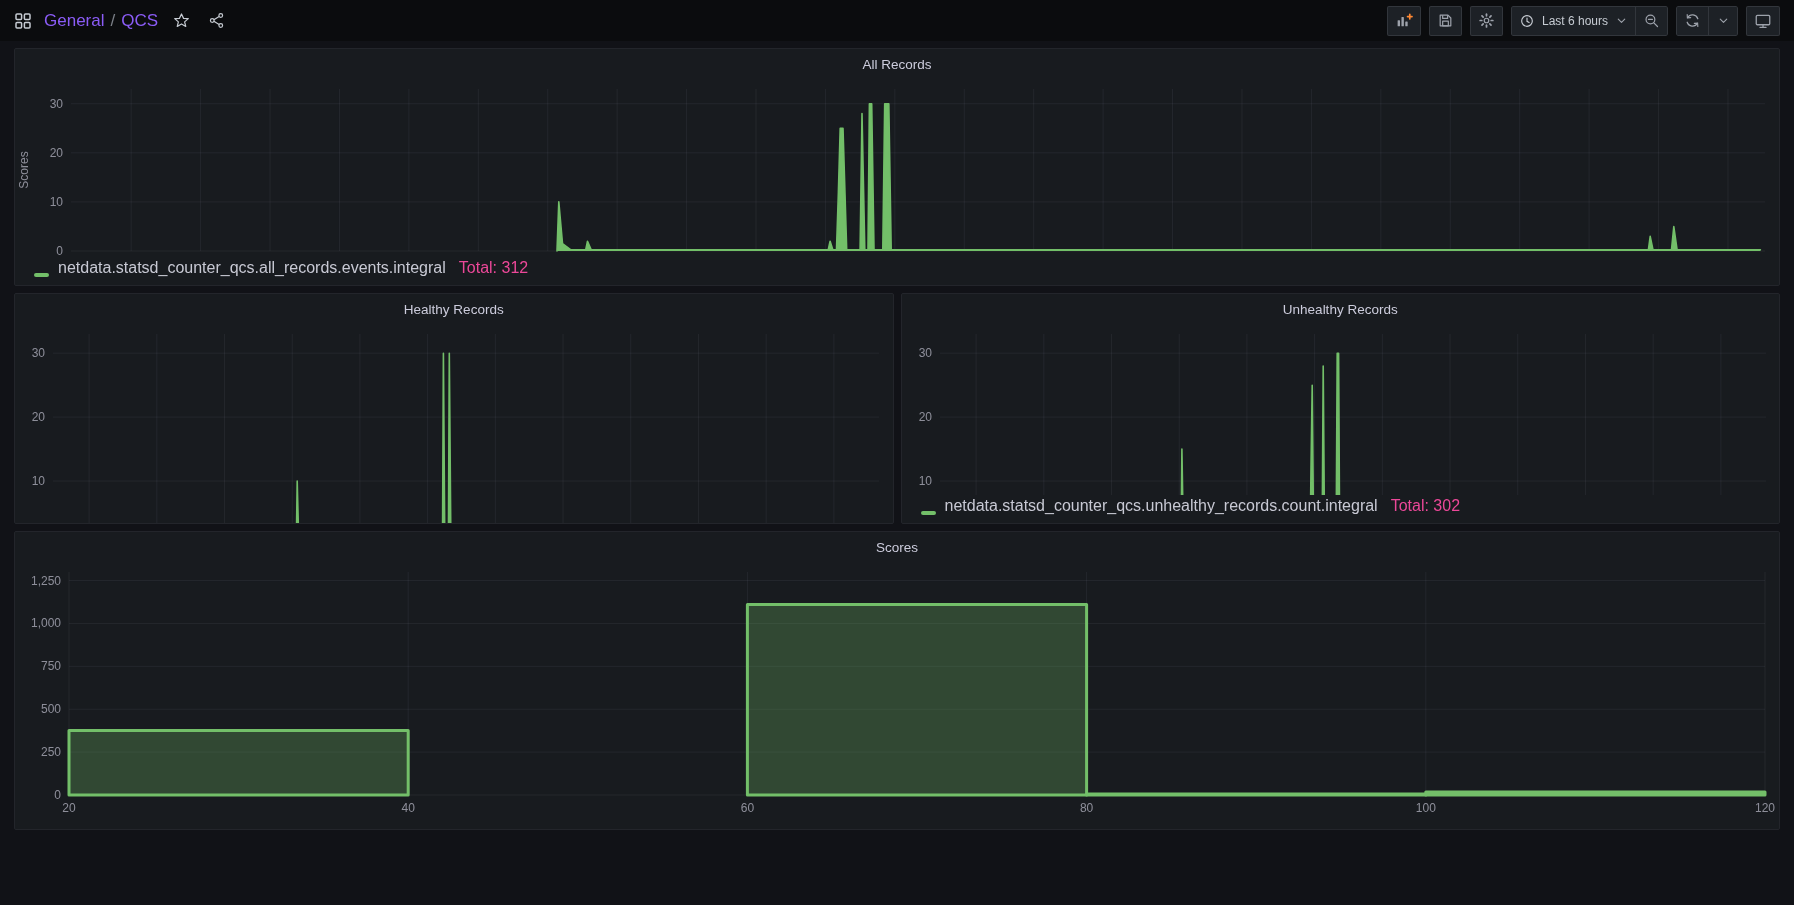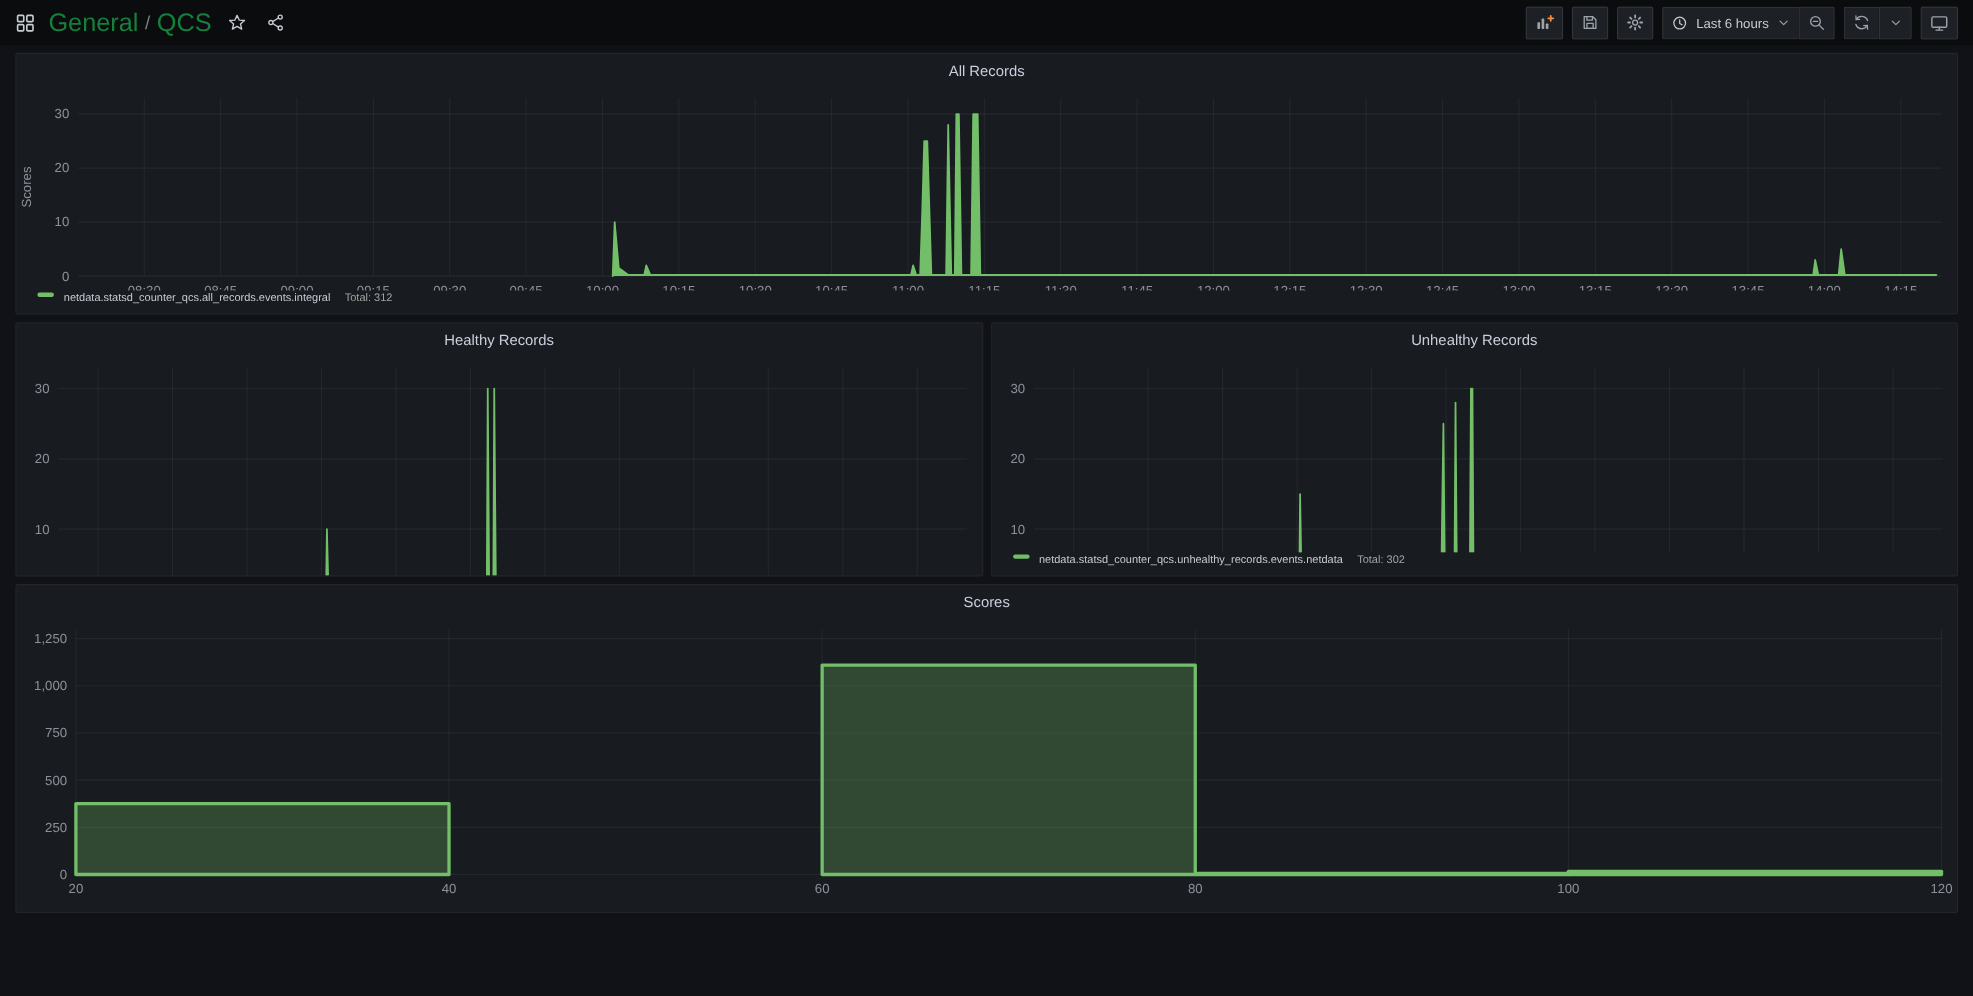--- a/index.html
+++ b/index.html
@@ -3,21 +3,21 @@
 <meta charset="utf-8">
 <style>
   *{box-sizing:border-box;margin:0;padding:0}
   html,body{width:1794px;height:905px}
   body{background:#111217;font-family:"Liberation Sans",sans-serif;color:#ccccdc;overflow:hidden}
 
   
   .header{height:41px;background:#0b0c0e;display:flex;align-items:center;justify-content:space-between;padding:0 14px}
   .crumbs{display:flex;align-items:center;gap:12px}
   .crumb-wrap{display:flex;align-items:center;gap:6px}
-  .crumb-text{font-size:23px;color:#15803d;cursor:pointer}
+  .crumb-text{font-size:17px;color:#8b5cf6;cursor:pointer}
   .crumb-sep{font-size:17px;color:#7b7f87}
   .flat-btn{background:none;border:none;display:flex;align-items:center;justify-content:center;cursor:pointer;padding:3px}
   .toolbar{display:flex;align-items:center;gap:8px}
   .tb-btn{height:30px;min-width:30px;background:#1d2126;border:1px solid rgba(204,204,220,0.12);border-radius:2px;
           display:flex;align-items:center;justify-content:center;gap:7px;color:#c7ccd3;font-size:12px;padding:0 7px;cursor:pointer}
   .btn-group{display:flex;border-radius:2px;overflow:hidden}
   .btn-group .tb-btn{border-radius:0;border-right-width:0}
   .btn-group .tb-btn:first-child{border-radius:2px 0 0 2px}
   .btn-group .tb-btn:last-child{border-radius:0 2px 2px 0;border-right-width:1px}
   .time-label{white-space:nowrap}
@@ -26,24 +26,24 @@
   .dash{height:864px;padding:7px 14px;display:flex;flex-direction:column;gap:7px}
   .row{display:flex;gap:7px}
   .panel{background:#181b1f;border:1px solid #23252b;border-radius:2px;display:flex;flex-direction:column;min-width:0}
   .p-row1{height:238px;width:100%}
   .p-row2{height:231px;flex:1}
   .p-row3{height:299px;width:100%}
   .panel-title{height:30px;display:flex;align-items:center;justify-content:center;font-size:13.5px;font-weight:500;color:#ccccdc;cursor:pointer}
   .chart{flex:1;position:relative;overflow:hidden}
   .chart svg{display:block}
   .chart text{font-family:"Liberation Sans",sans-serif}
-  .legend{display:flex;align-items:flex-start;padding:2px 10px 8px 19px;font-size:10px;color:#c8c9d4;flex-wrap:nowrap;white-space:nowrap}
+  .legend{display:flex;align-items:flex-end;padding:2px 10px 8px 19px;font-size:16px;color:#c8c9d4;flex-wrap:nowrap;white-space:nowrap}
   .swatch{width:15px;height:4px;border-radius:2px;display:inline-block;margin-right:9px;flex:none}
   .lname{cursor:pointer}
-  .lstat{margin-left:13px;color:#a3a3a3}
+  .lstat{margin-left:13px;color:#ec4899}
   .icon{display:flex;align-items:center;justify-content:center}
 </style>
 </head>
 <body>
 
 <div class="header">
   <div class="crumbs">
     <span class="icon">
       <svg width="18" height="18" viewBox="0 0 18 18" fill="none" stroke="#c7ccd3" stroke-width="1.5">
         <rect x="2" y="2" width="5.6" height="5.6" rx="1"></rect>
@@ -327,21 +327,21 @@
             <line x1="751.1584699453551" x2="751.1584699453551" y1="10" y2="221" stroke="rgba(204,204,220,0.07)" stroke-width="1"></line>
             <text x="751.1584699453551" y="238" fill="rgba(204,204,220,0.65)" font-size="12" text-anchor="middle">13:30</text>
             <line x1="818.8633879781421" x2="818.8633879781421" y1="10" y2="221" stroke="rgba(204,204,220,0.07)" stroke-width="1"></line>
             <text x="818.8633879781421" y="238" fill="rgba(204,204,220,0.65)" font-size="12" text-anchor="middle">14:00</text>
             <path d="M279.0 221.0L279.9 125.1L281.5 219.4L287.2 219.4L288.1 208.2L289.6 219.4L402.7 219.4L403.6 208.2L405.0 219.4L408.1 219.4L409.0 144.3L410.2 61.2L411.7 219.4L420.1 219.4L421.2 42.0L422.6 219.4L434.1 219.4L435.2 29.2L436.6 29.2L437.7 219.4L814.3 219.4L815.5 201.8L816.8 219.4L827.4 219.4L828.6 189.0L830.1 219.4L859.5 219.4L859.5 221.0L279.0 221.0Z" fill="#73bf69" fill-opacity="1" stroke="none"></path>
             <path d="M279.0 221.0L279.9 125.1L281.5 219.4L287.2 219.4L288.1 208.2L289.6 219.4L402.7 219.4L403.6 208.2L405.0 219.4L408.1 219.4L409.0 144.3L410.2 61.2L411.7 219.4L420.1 219.4L421.2 42.0L422.6 219.4L434.1 219.4L435.2 29.2L436.6 29.2L437.7 219.4L814.3 219.4L815.5 201.8L816.8 219.4L827.4 219.4L828.6 189.0L830.1 219.4L859.5 219.4" fill="none" stroke="#73bf69" stroke-width="1.6" stroke-linejoin="round" stroke-linecap="round"></path>
           </svg>
         </div>
       <div class="legend">
           <span class="swatch" style="background: rgb(115, 191, 105);"></span>
-          <span class="lname">netdata.statsd_counter_qcs.unhealthy_records.events.netdata</span>
+          <span class="lname">netdata.statsd_counter_qcs.unhealthy_records.count.integral</span>
           <span class="lstat">Total: 302</span>
         </div>
     </section>
   </div>
 
   <section class="panel p-row3">
     <header class="panel-title">Scores</header>
     <div class="chart">
         <svg width="1764" height="257">
           <line x1="54" x2="1750" y1="233" y2="233" stroke="rgba(204,204,220,0.07)" stroke-width="1"></line>

